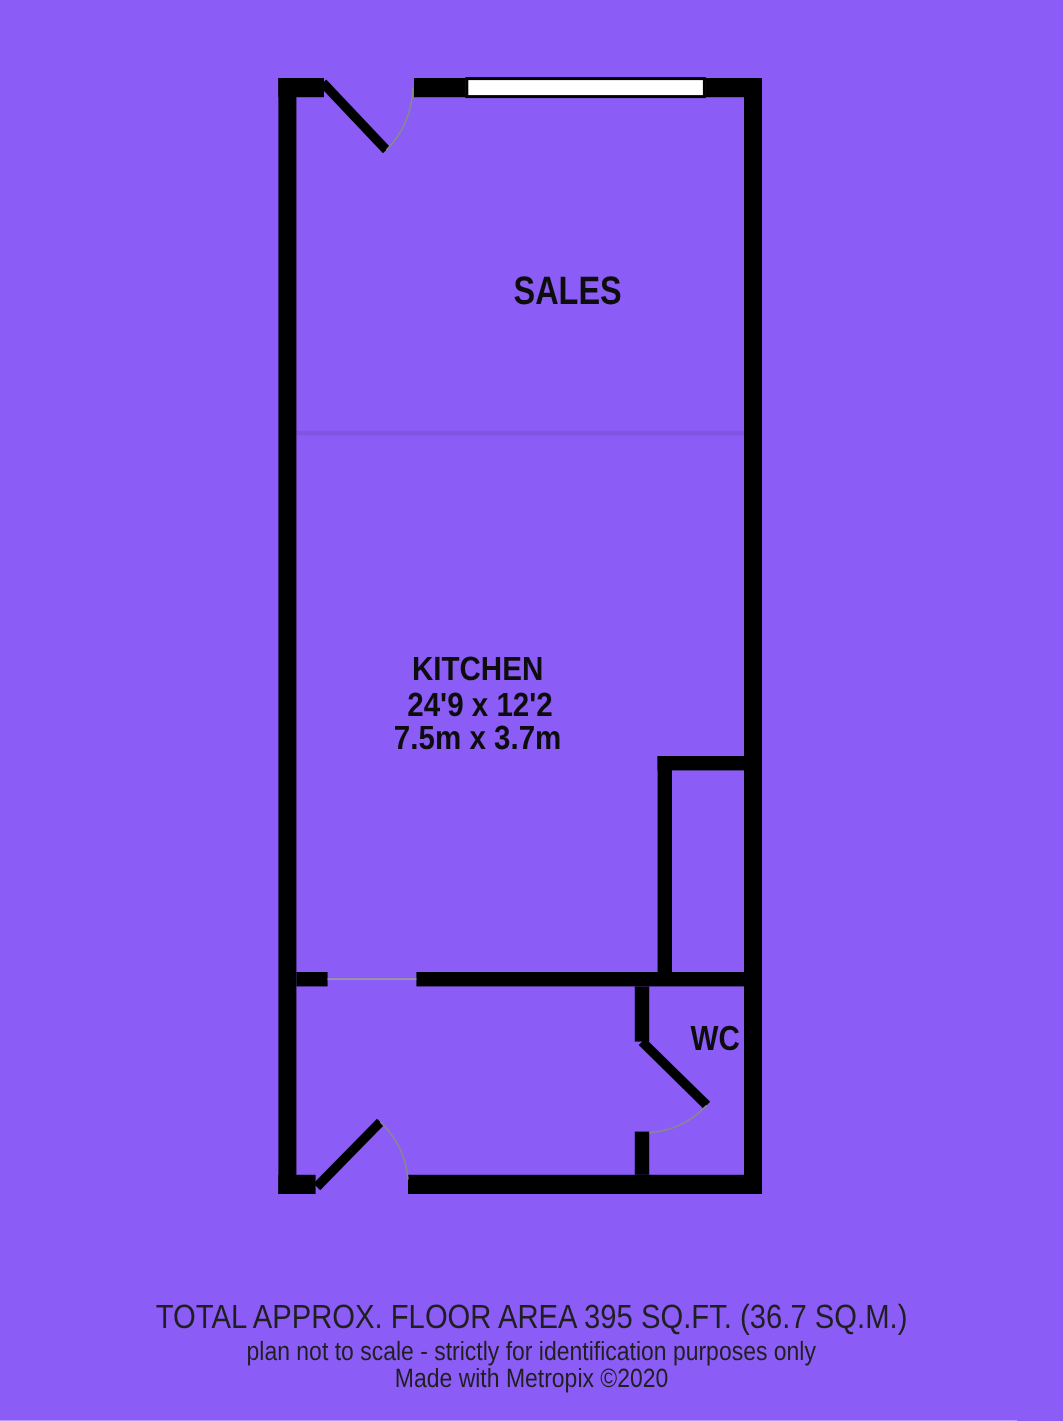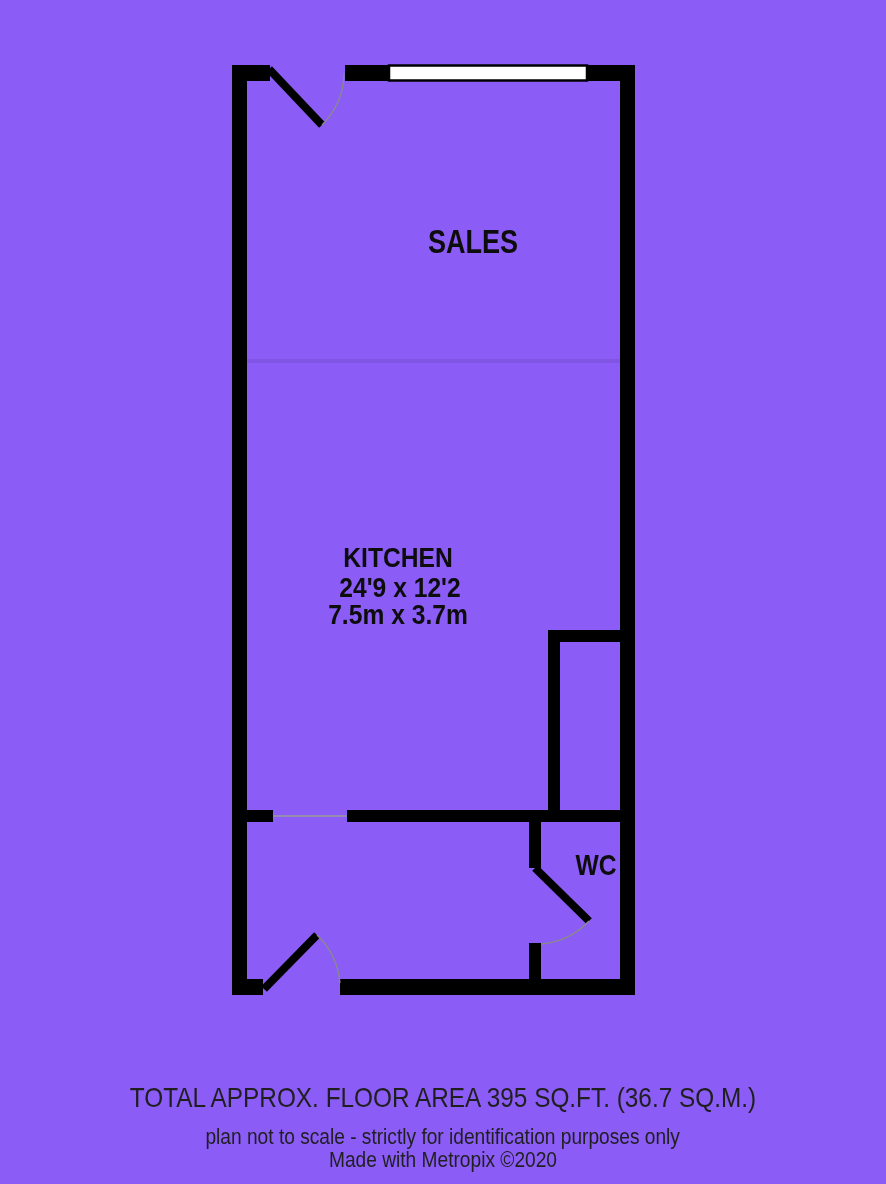--- a/index.html
+++ b/index.html
@@ -31,21 +31,21 @@
     font-family: "Liberation Sans", sans-serif;
   }
   .footer .line { white-space: nowrap; }
   .footer .narrow {
     display: inline-block;
     transform: scaleX(0.87);
     transform-origin: 50% 50%;
   }
   .footer .l1 { font-size: 27px; line-height: 28px; }
   .footer .l2 { font-size: 28px; line-height: 29px; }
-  .footer .l3 { font-size: 22px; line-height: 23px; margin-top: 13px; }
+  .footer .l3 { font-size: 22px; line-height: 23px; margin-top: 2px; }
   .footer .l4 { font-size: 22px; line-height: 23px; }
 </style>
 </head>
 <body>
 
 <div class="canvas">
 
   <svg class="plan-svg" width="886" height="1070" viewBox="0 0 886 1070" xmlns="http://www.w3.org/2000/svg">
 
     <rect x="232" y="65" width="15" height="930" fill="#000"></rect>

